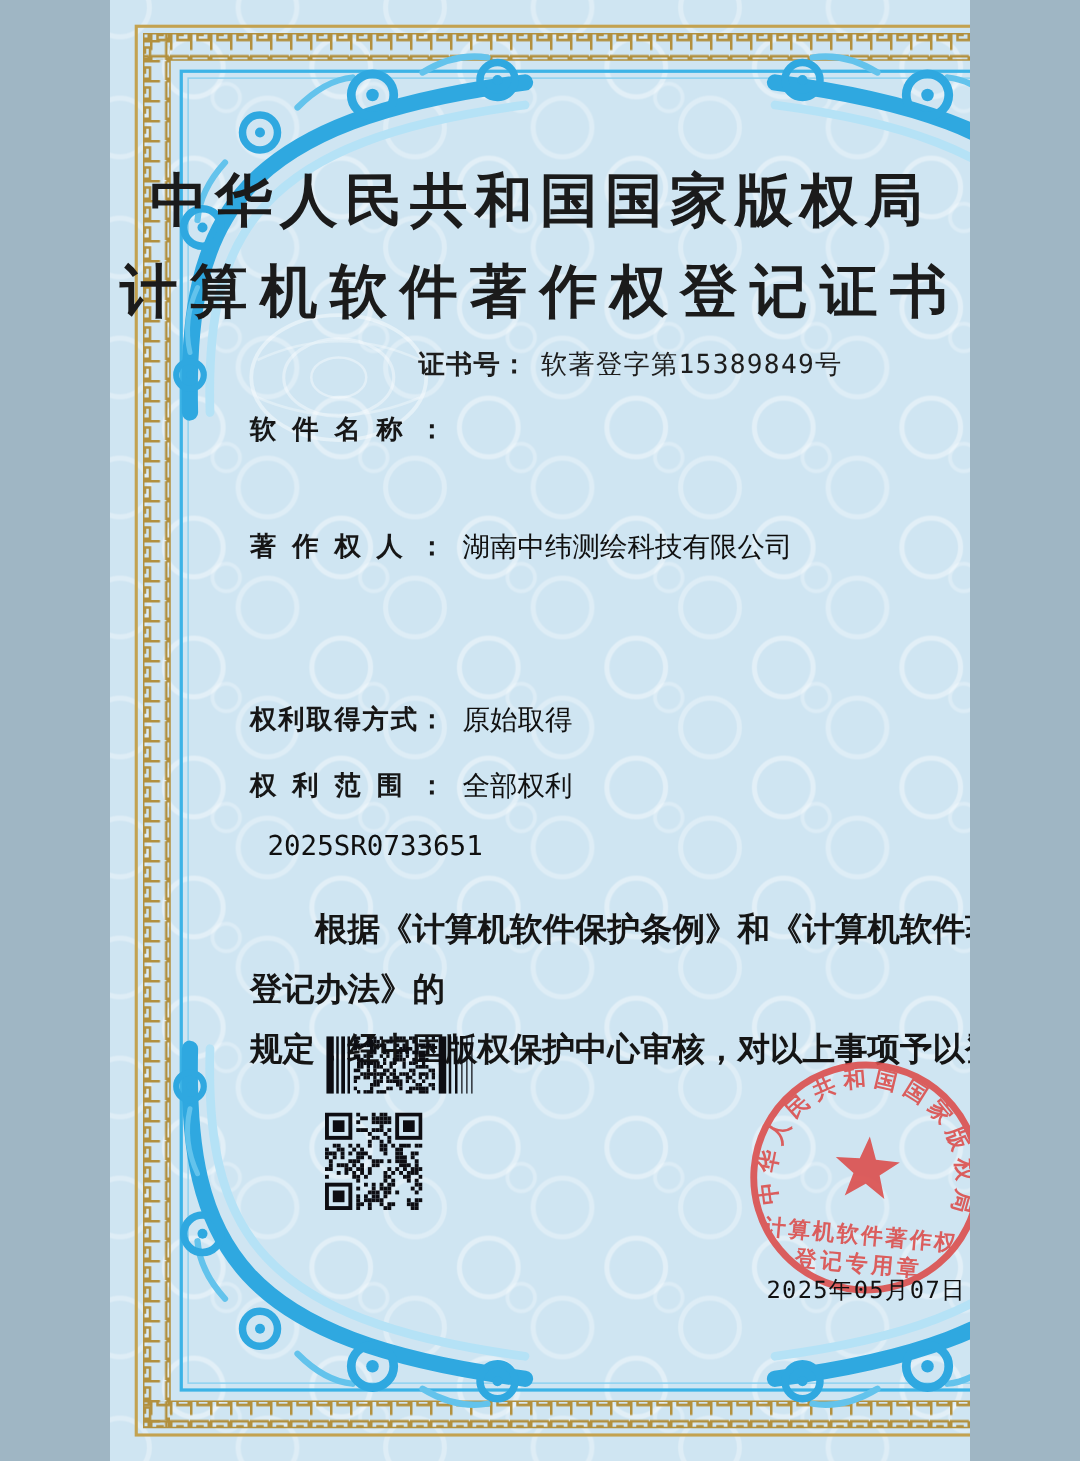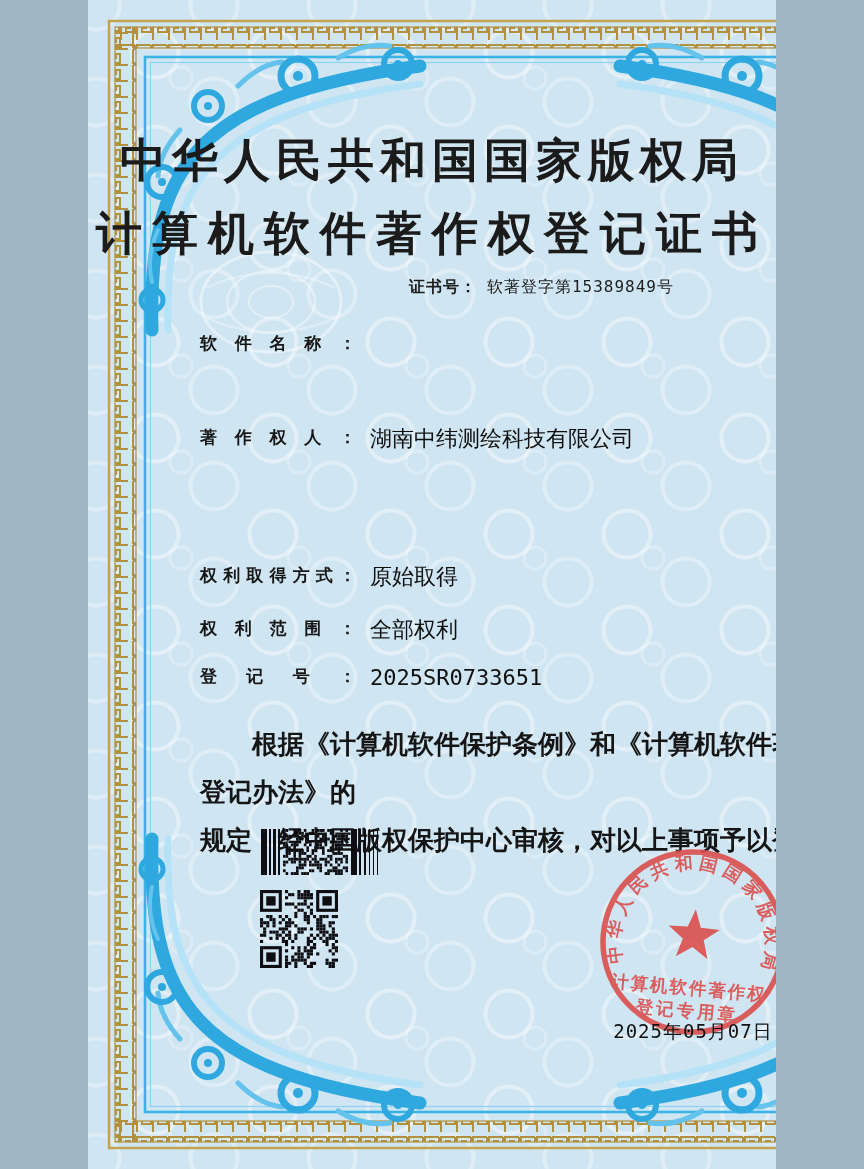--- a/index.html
+++ b/index.html
@@ -12,25 +12,25 @@
       radial-gradient(circle at center, rgba(255,255,255,0) 21px, rgba(255,255,255,.32) 22px, rgba(255,255,255,.32) 25px, rgba(255,255,255,0) 26px),
       radial-gradient(circle at center, rgba(255,255,255,0) 9px, rgba(255,255,255,.28) 10px, rgba(255,255,255,.28) 12px, rgba(255,255,255,0) 13px);
     background-size:118px 96px,118px 96px,118px 96px;
     background-position:8px 6px,67px 54px,34px 30px;
   }
   .abs{position:absolute;}
   .title{left:0;width:100%;text-align:center;color:#1b1b1b;
     font-family:"DejaVu Serif","Liberation Serif",serif;font-weight:bold;font-size:46px;}
   .title1{top:130px;letter-spacing:6px;}
   .title2{top:203px;letter-spacing:10px;}
-  .certno{top:277px;right:102px;font-size:16px;color:#1d1d1d;letter-spacing:1px;
+  .certno{top:277px;right:102px;font-size:21px;color:#1d1d1d;letter-spacing:1px;
     font-family:"DejaVu Sans Mono","Liberation Mono",monospace;}
   .certno .lbl{font-family:"DejaVu Sans","Liberation Sans",sans-serif;font-weight:bold;margin-right:10px;}
   .frow{position:absolute;left:112px;display:flex;align-items:flex-start;}
-  .flabel{width:156px;font-size:17px;font-weight:bold;color:#161616;
+  .flabel{width:156px;font-size:21px;font-weight:bold;color:#161616;
     text-align:justify;text-align-last:justify;line-height:27px;flex:none;}
   .fvalue{margin-left:14px;font-size:22px;color:#101010;line-height:30px;
     font-family:"DejaVu Sans Mono","Liberation Mono",monospace;}
   .statement{left:112px;width:658px;top:720px;font-size:26px;font-weight:bold;
     color:#151515;line-height:48px;}
   .statement .indent{text-indent:2em;}
   .date{left:488px;width:234px;top:1019px;text-align:center;font-size:19px;color:#111;
     font-family:"DejaVu Sans Mono","Liberation Mono",monospace;letter-spacing:1px;}
   .barcode-svg rect{fill:#0d0d12;}
   .qr-svg rect.d{fill:#0d0d12;}
@@ -118,21 +118,20 @@
     <span class="flabel">权利取得方式：</span>
     <span class="fvalue">原始取得</span>
   </div>
 
   <div class="frow" style="top:615px">
     <span class="flabel">权利范围：</span>
     <span class="fvalue">全部权利</span>
   </div>
 
   <div class="frow" style="top:663px">
-    <span class="flabel">登记号：</span>
     <span class="fvalue">2025SR0733651</span>
   </div>
 
   <div class="abs statement">
     <div class="indent">根据《计算机软件保护条例》和《计算机软件著作权登记办法》的</div>
     <div>规定，经中国版权保护中心审核，对以上事项予以登记。</div>
   </div>
 
   <svg class="abs barcode-svg" style="left:173px;top:829px" width="122" height="46" viewBox="0 0 122 46">
       <rect x="0" y="0" width="6" height="46"></rect>

